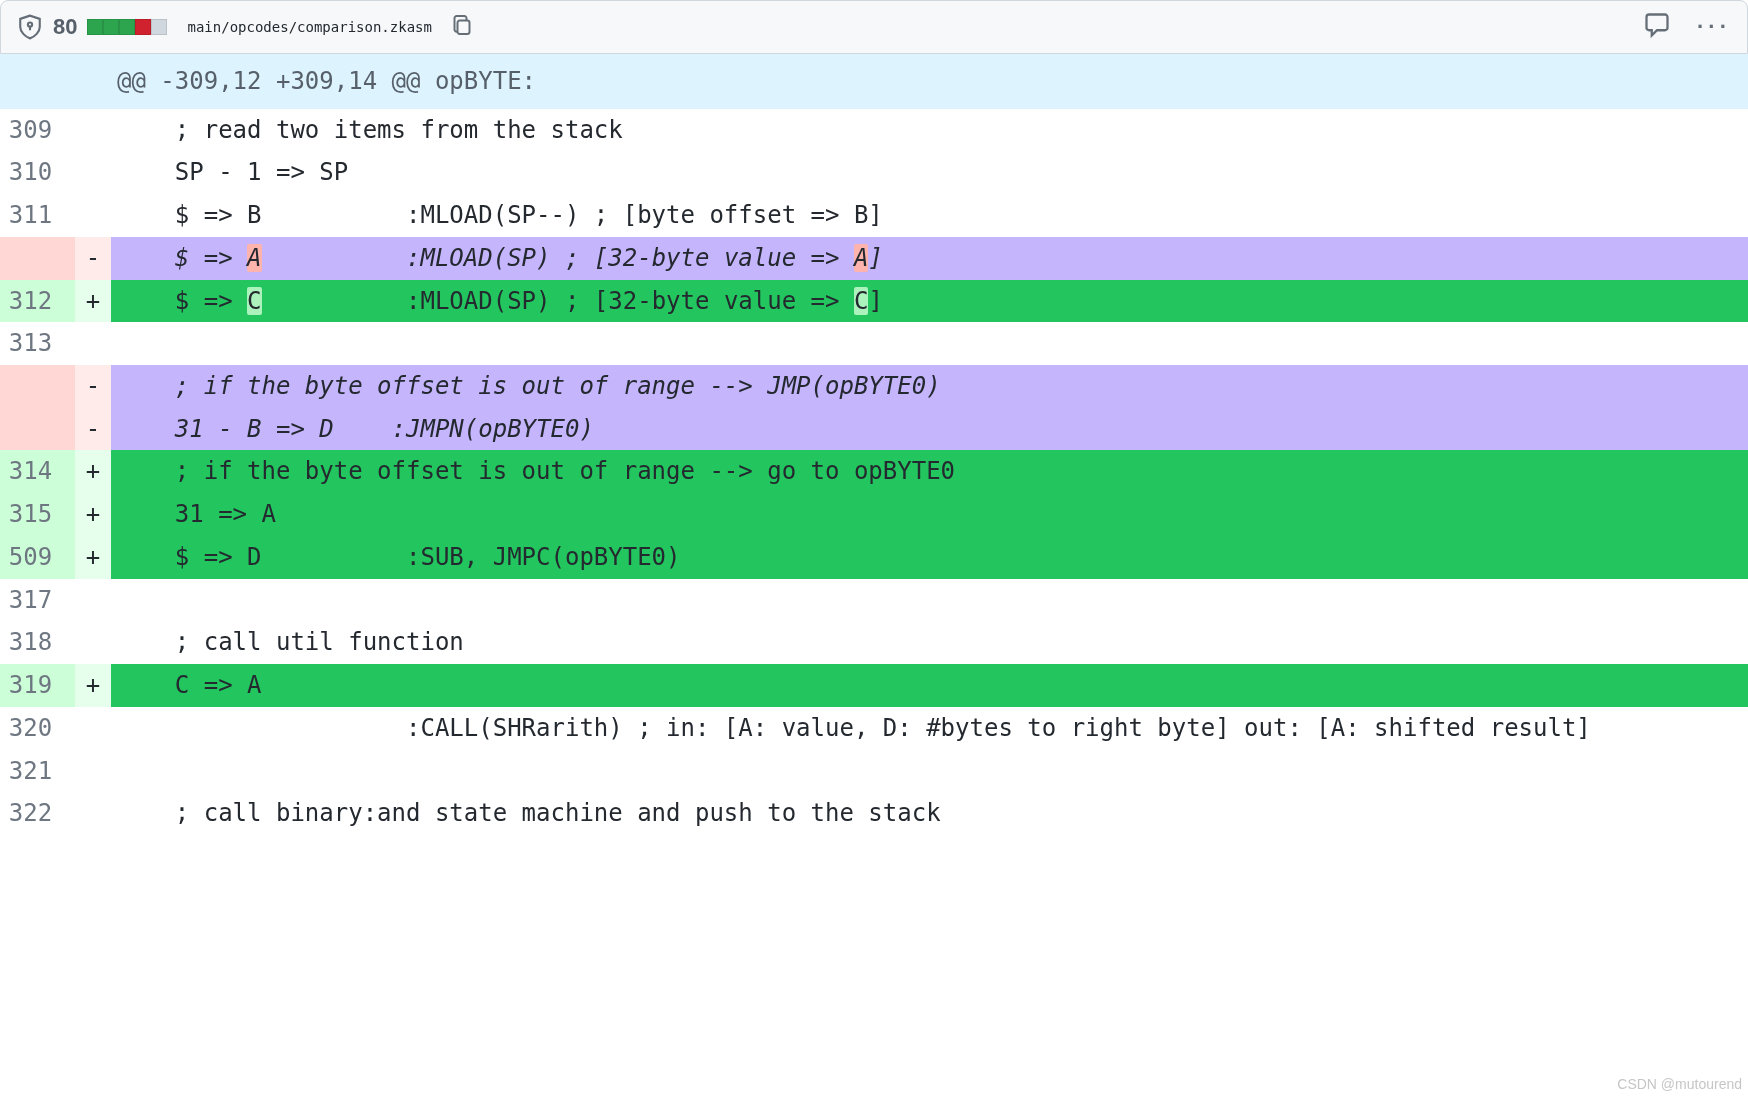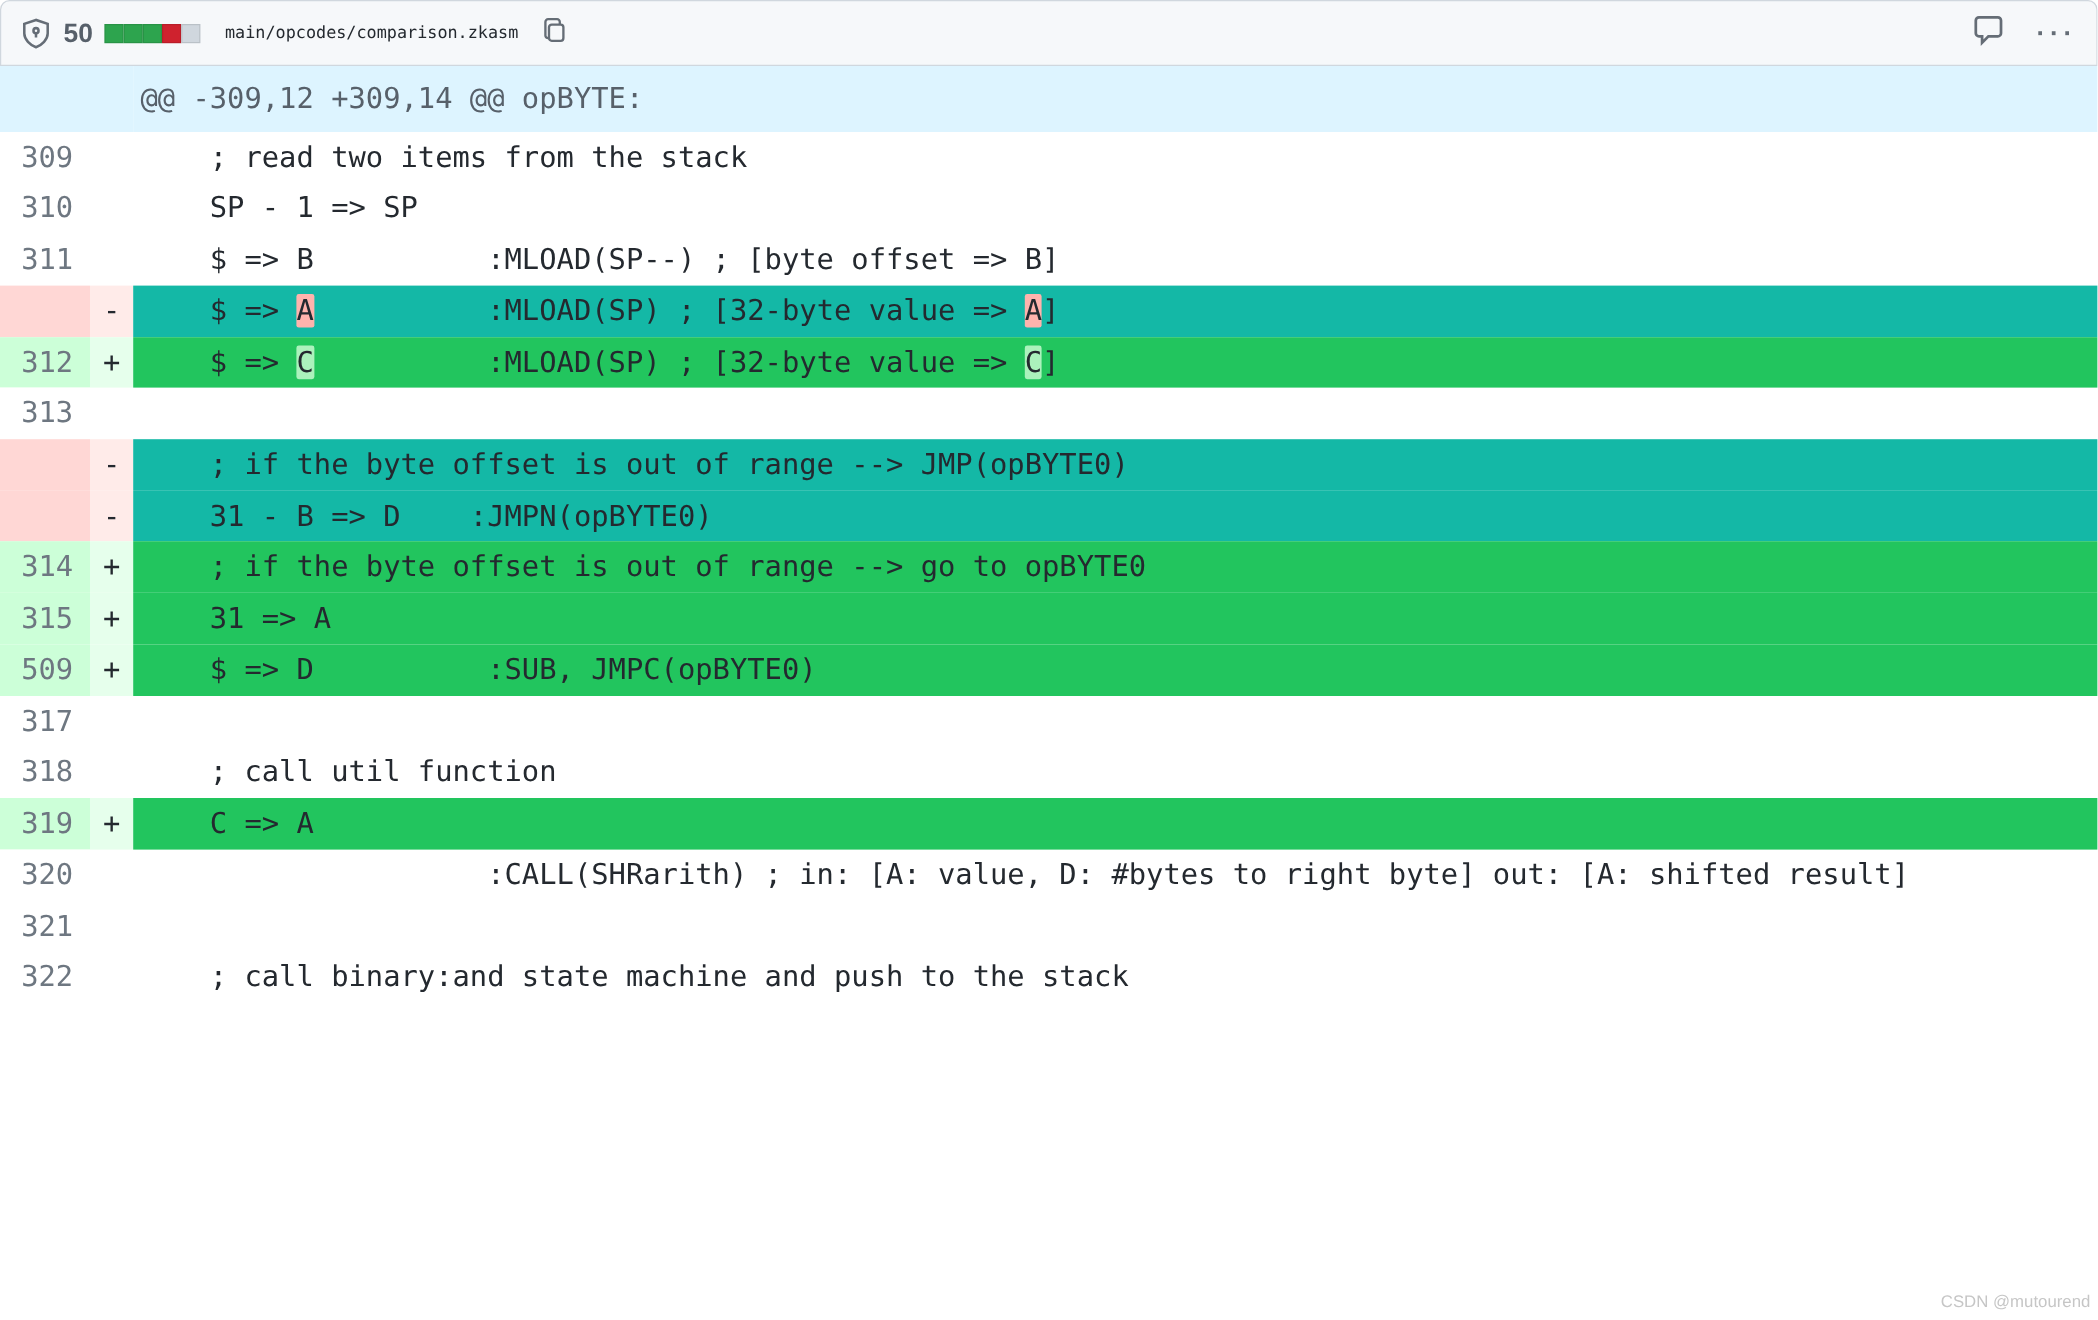--- a/index.html
+++ b/index.html
@@ -57,21 +57,21 @@
       font-family: ui-monospace, SFMono-Regular, "SF Mono", Menlo, Consolas, monospace;
       font-size: 24px;
       line-height: 1.78;
       width: 100%;
       border-collapse: collapse;
     }
     .diff-table td { vertical-align: top; }
     .line-num {
       width: 75px;
       min-width: 75px;
-      text-align: right;
+      text-align: center;
       padding: 0 14px 0 0;
       color: #6e7781;
       user-select: none;
       background: #ffffff;
     }
     .marker {
       width: 36px;
       text-align: center;
       color: #24292f;
       user-select: none;
@@ -85,21 +85,21 @@
     .hunk-row .line-num { background: #ddf4ff; }
     .hunk-row .marker { background: #ddf4ff; }
     .hunk-row .code { background: #ddf4ff; color: #57606a; padding-top: 6px; padding-bottom: 6px; }
     
     .add-row .line-num { background: #ccffd8; margin-top: 47px; }
     .add-row .marker { background: #e6ffec; }
     .add-row .code { background: #22c55e; }
     
     .del-row .line-num { background: #ffd7d5; }
     .del-row .marker { background: #ffebe9; }
-    .del-row .code { background: #14b8a6; }
+    .del-row .code { background: #c4b5fd; font-style: italic; }
     
     .inline-del { background: #ffb3ad; border-radius: 2px; }
     .inline-add { background: #abf2bc; border-radius: 2px; }
     
     .watermark {
       position: fixed;
       right: 6px;
       bottom: 8px;
       font-size: 14px;
       color: #c6c6c6;
@@ -109,21 +109,21 @@
 <body>
 
 <div class="file-header">
   <span class="shield-icon">
     <svg width="26" height="26" viewBox="0 0 16 16" fill="none" stroke="#656d76" stroke-width="1.3">
       <path d="M8 1 L2 3 V8 C2 11 5 14 8 15 C11 14 14 11 14 8 V3 Z"></path>
       <circle cx="8" cy="6.5" r="1.3"></circle>
       <line x1="8" y1="7.8" x2="8" y2="10"></line>
     </svg>
   </span>
-  <span class="diff-count">50</span>
+  <span class="diff-count">80</span>
   <span class="diff-bars">
     <span class="diff-bar bar-add"></span>
     <span class="diff-bar bar-add"></span>
     <span class="diff-bar bar-add"></span>
     <span class="diff-bar bar-del"></span>
     <span class="diff-bar bar-neutral"></span>
   </span>
   <span class="file-path">main/opcodes/comparison.zkasm</span>
   <span class="copy-icon">
     <svg width="24" height="24" viewBox="0 0 16 16" fill="none" stroke="#656d76" stroke-width="1.3">

